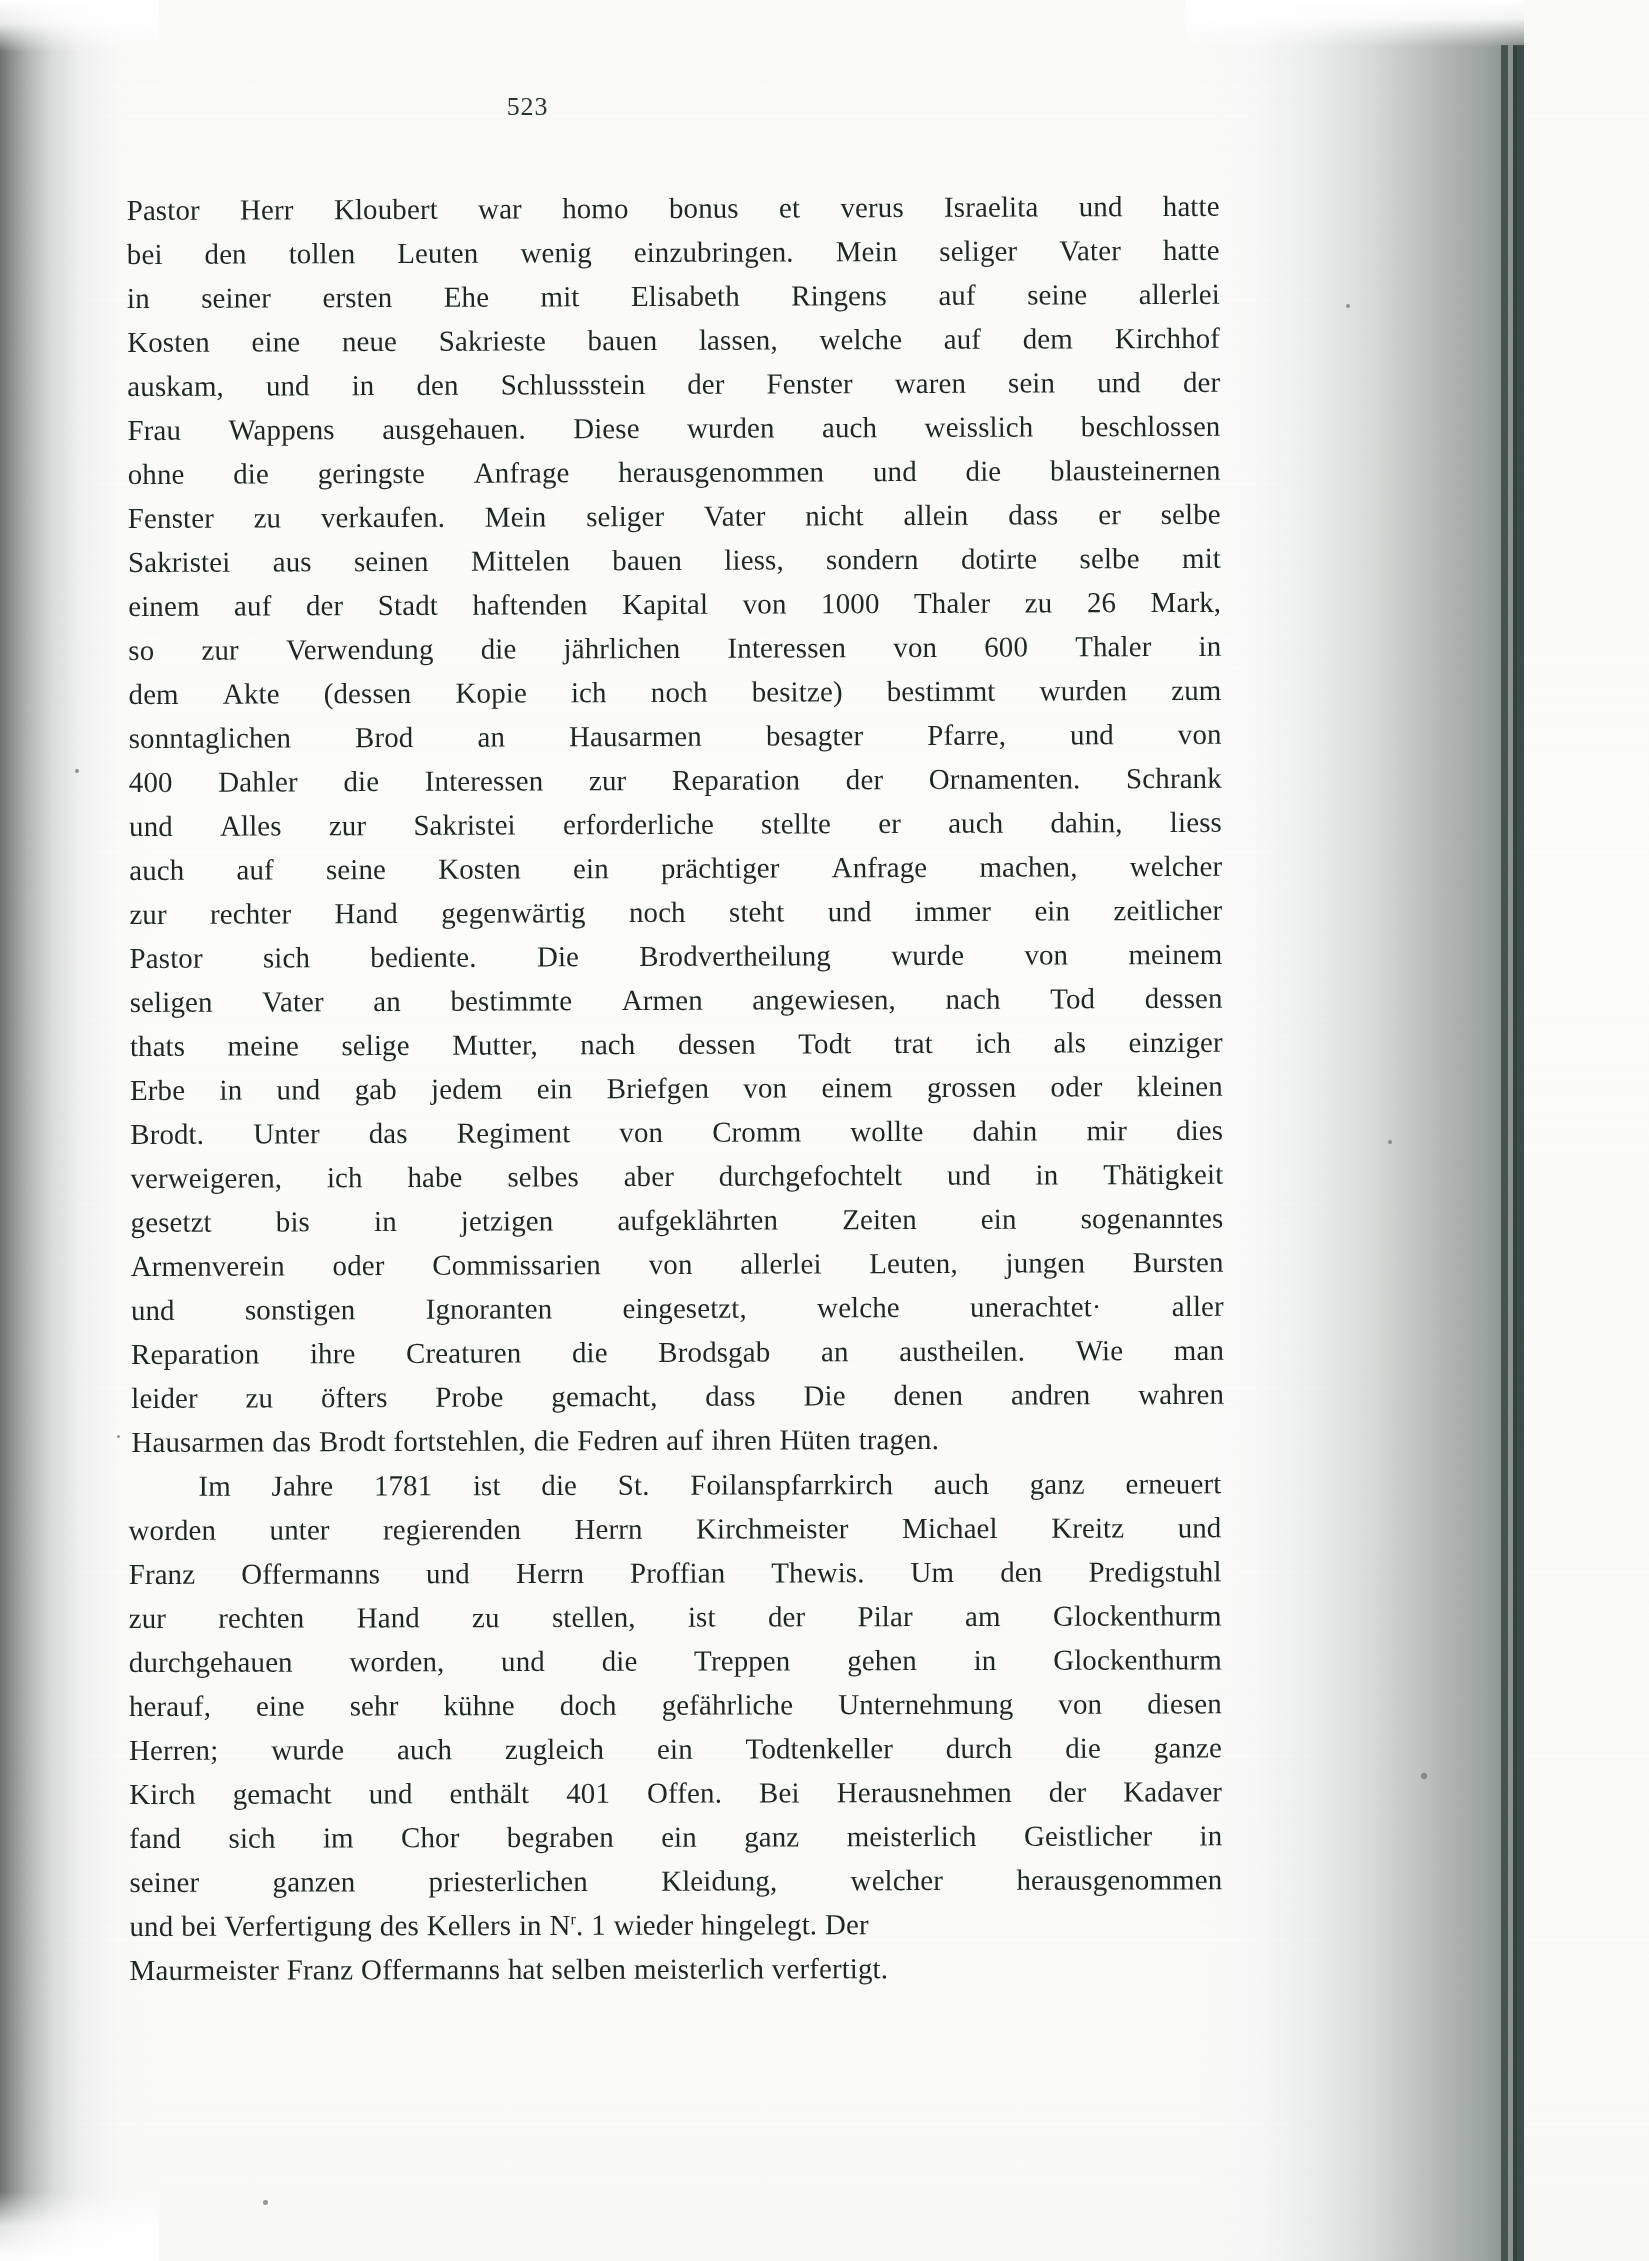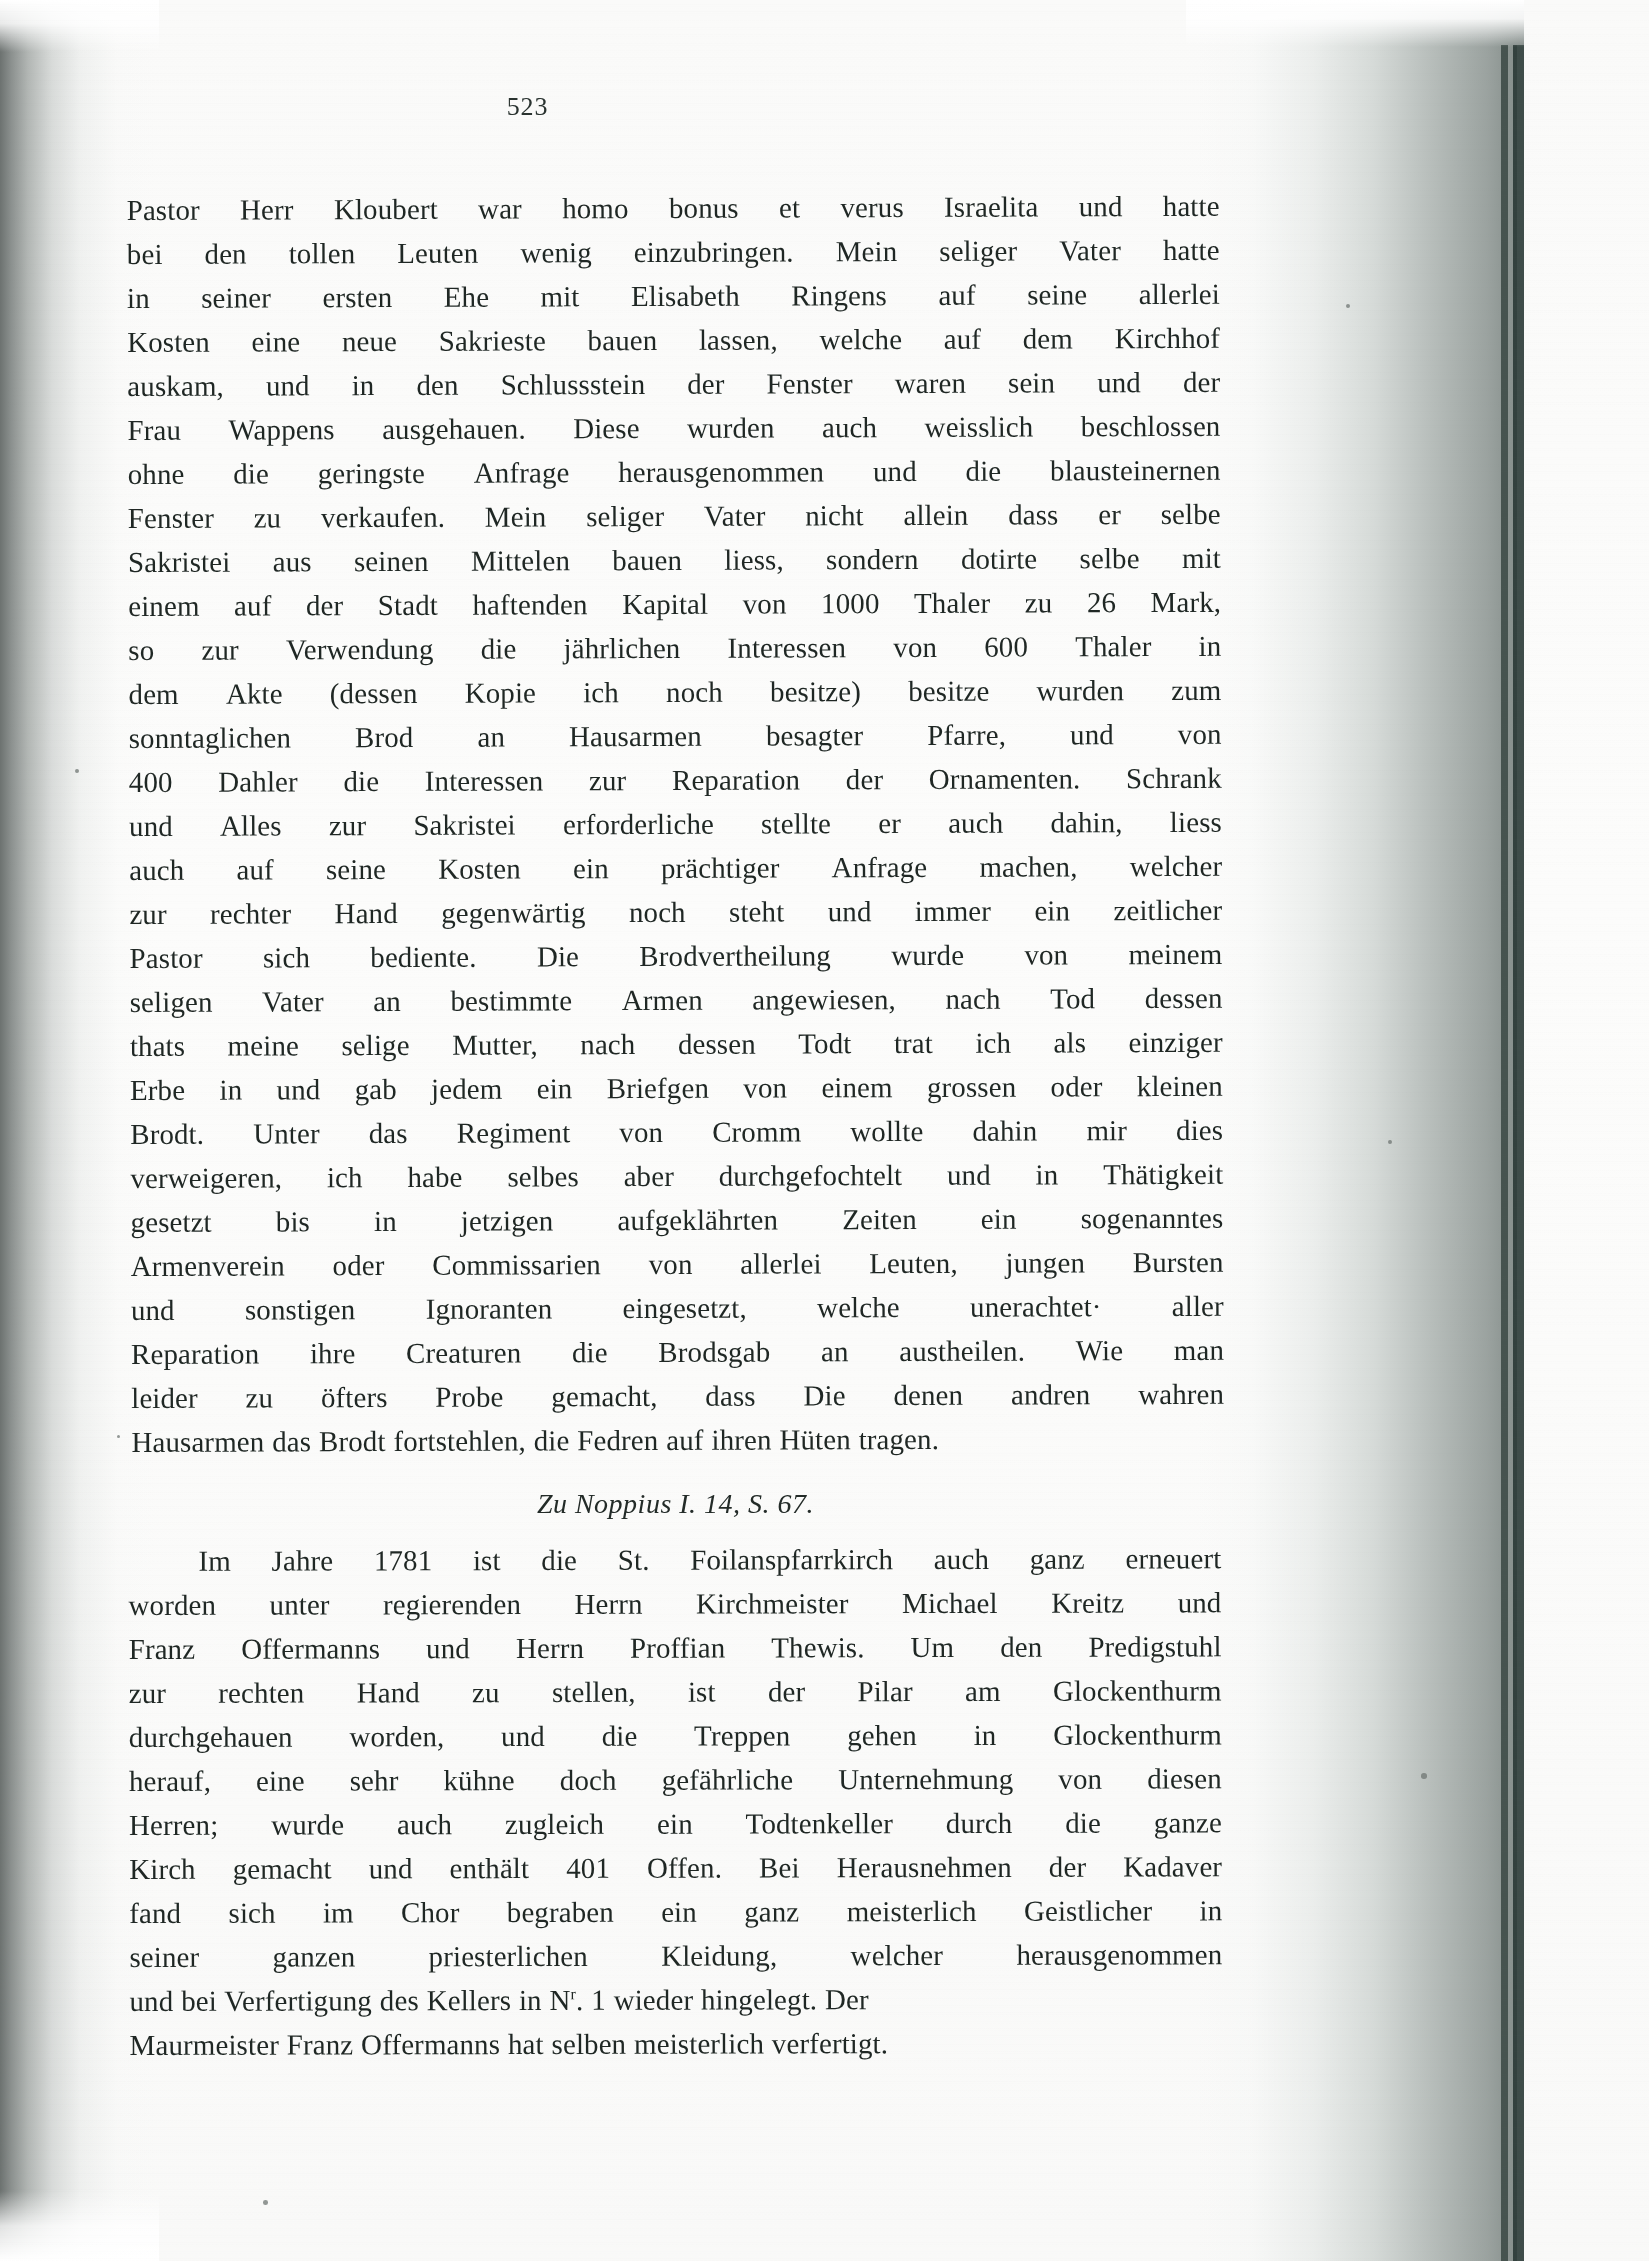--- a/index.html
+++ b/index.html
@@ -373,21 +373,21 @@
         </span>
       <span class="ln j">
           <span style="display: flex; flex: 1 1 0%; justify-content: space-between;">
             <span>dem</span>
             <span>Akte</span>
             <span>(dessen</span>
             <span>Kopie</span>
             <span>ich</span>
             <span>noch</span>
             <span>besitze)</span>
-            <span>besitze</span>
+            <span>bestimmt</span>
             <span>wurden</span>
             <span>zum</span>
           </span>
         </span>
       <span class="ln j">
           <span style="display: flex; flex: 1 1 0%; justify-content: space-between;">
             <span>sonntaglichen</span>
             <span>Brod</span>
             <span>an</span>
             <span>Hausarmen</span>
@@ -592,21 +592,20 @@
             <span>dass</span>
             <span>Die</span>
             <span>denen</span>
             <span>andren</span>
             <span>wahren</span>
           </span>
         </span>
       <span class="ln">Hausarmen das Brodt fortstehlen, die Fedren auf ihren Hüten tragen.</span>
     </p>
 
-    <div class="section-head">Zu Noppius I. 14, S. 67.</div>
 
     <p class="para skew-b">
       <span class="ln j">
           <span class="indent"></span>
           <span style="display: flex; flex: 1 1 0%; justify-content: space-between;">
             <span>Im</span>
             <span>Jahre</span>
             <span>1781</span>
             <span>ist</span>
             <span>die</span>

